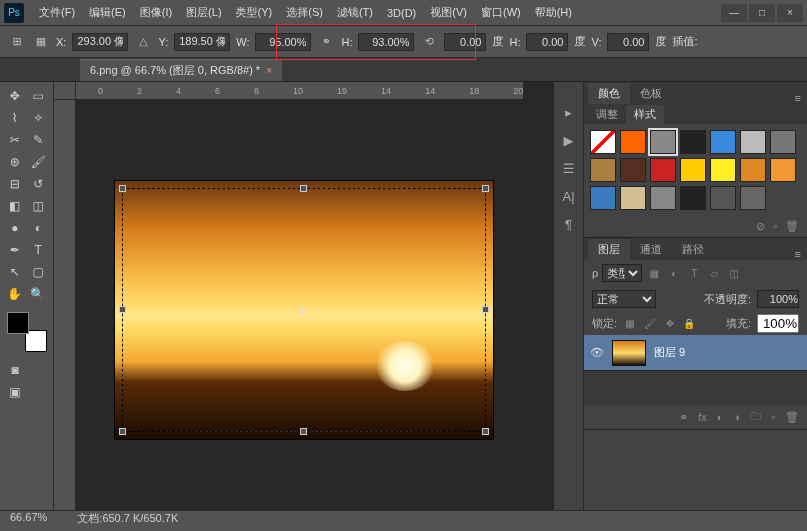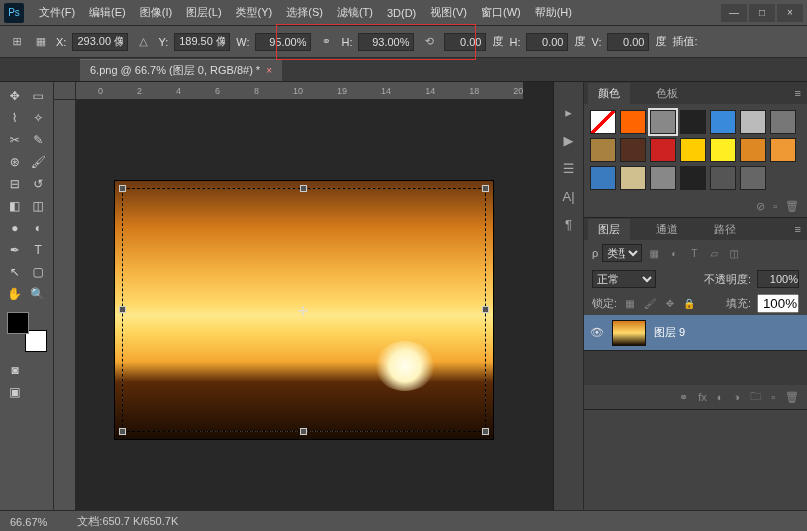--- a/index.html
+++ b/index.html
@@ -37,21 +37,21 @@
 .handle{position:absolute;width:7px;height:7px;background:#535353;border:1px solid #ccc}
 .h-tl{left:-4px;top:-4px}.h-tr{right:-4px;top:-4px}.h-bl{left:-4px;bottom:-4px}.h-br{right:-4px;bottom:-4px}
 .h-t{left:50%;top:-4px;margin-left:-4px}.h-b{left:50%;bottom:-4px;margin-left:-4px}
 .h-l{left:-4px;top:50%;margin-top:-4px}.h-r{right:-4px;top:50%;margin-top:-4px}
 .center-mark{position:absolute;left:50%;top:50%;width:12px;height:12px;margin:-6px 0 0 -6px;color:#ddd;font-size:12px}
 .panels{width:254px;background:#434343;border-left:1px solid #222;display:flex}
 .panel-strip{width:30px;background:#434343;border-right:1px solid #2a2a2a;display:flex;flex-direction:column;align-items:center;gap:8px;padding-top:20px}
 .strip-icon{width:20px;height:20px;display:flex;align-items:center;justify-content:center;color:#aaa;font-size:13px}
 .panel-stack{flex:1;display:flex;flex-direction:column}
 .panel{background:#434343;border-bottom:1px solid #222}
-.panel-tabs{height:22px;display:flex;align-items:center;background:#383838;padding-left:4px;gap:16px}
+.panel-tabs{height:22px;display:flex;align-items:flex-end;background:#383838;padding-left:4px;gap:0}
 .ptab{padding:3px 10px;color:#aaa;font-size:11px;cursor:default}
 .ptab.active{background:#434343;color:#ddd}
 .panel-menu{margin-left:auto;padding:0 6px;color:#aaa}
 .panel-body{padding:6px}
 .swatches{display:flex;flex-wrap:wrap;gap:4px}
 .swatch{width:26px;height:24px;border:1px solid #222}
 .sub-tabs{height:20px;display:flex;align-items:center;background:#383838;padding-left:4px;font-size:11px;color:#aaa}
 .sub-tabs .stab{padding:2px 8px}
 .sub-tabs .stab.active{background:#434343;color:#ddd}
 .panel-icons-row{display:flex;justify-content:flex-end;gap:8px;padding:4px 8px;color:#888}
@@ -60,21 +60,21 @@
 .layers-controls select{width:64px}
 .opacity-input{width:42px;text-align:right}
 .lock-row{padding:2px 8px;display:flex;align-items:center;gap:6px;color:#bbb;font-size:11px}
 .lock-row .lock-icon{width:14px;height:14px;display:flex;align-items:center;justify-content:center;color:#888;font-size:10px}
 .layer-list{background:#3a3a3a;min-height:70px}
 .layer-item{display:flex;align-items:center;height:36px;background:#5a7aa0;border-bottom:1px solid #222;padding:0 6px;gap:8px}
 .layer-eye{width:14px;color:#ddd}
 .layer-thumb{width:34px;height:26px;background:linear-gradient(to bottom,#d47a1a,#ffda6a 50%,#1a0c02);border:1px solid #111}
 .layer-name{color:#fff;font-size:11px}
 .layers-footer{height:24px;background:#434343;display:flex;align-items:center;justify-content:flex-end;gap:10px;padding:0 8px;color:#888;font-size:11px}
-.statusbar{height:22px;background:#535353;display:flex;align-items:center;padding:0 10px;gap:30px;color:#ccc;font-size:11px;border-top:1px solid #2a2a2a}
+.statusbar{height:22px;background:#535353;display:flex;padding:0 10px;gap:30px;color:#ccc;font-size:11px;border-top:1px solid #2a2a2a}
 .type-row{padding:4px 8px;display:flex;align-items:center;gap:4px;color:#bbb}
 .type-row select{background:#3a3a3a;border:1px solid #222;color:#ddd;font-size:11px;height:18px;width:40px}
 .type-row .ticon{width:16px;height:16px;display:flex;align-items:center;justify-content:center;font-size:10px;color:#888}
 </style>
 </head>
 <body>
 
 <div class="menubar">
   <div class="ps-logo">Ps</div>
   <div class="menu-item">文件(F)</div>
@@ -228,20 +228,24 @@
       <div class="strip-icon">A|</div>
       <div class="strip-icon">¶</div>
     </div>
     <div class="panel-stack">
       <div class="panel">
         <div class="panel-tabs">
           <div class="ptab active">颜色</div>
           <div class="ptab">色板</div>
           <div class="panel-menu">≡</div>
         </div>
+        <div class="sub-tabs">
+          <div class="stab">调整</div>
+          <div class="stab active">样式</div>
+        </div>
         <div class="panel-body">
           <div class="swatches" id="swatch-grid">
               <div class="swatch" style="background: linear-gradient(135deg, rgb(255, 255, 255) 45%, rgb(255, 0, 0) 45%, rgb(255, 0, 0) 55%, rgb(255, 255, 255) 55%);"></div>
               <div class="swatch" style="background: rgb(255, 102, 0);"></div>
               <div class="swatch" style="background: rgb(136, 136, 136); outline: rgb(221, 221, 221) solid 2px;"></div>
               <div class="swatch" style="background: rgb(34, 34, 34);"></div>
               <div class="swatch" style="background: rgb(58, 138, 219);"></div>
               <div class="swatch" style="background: rgb(187, 187, 187);"></div>
               <div class="swatch" style="background: rgb(119, 119, 119);"></div>
               <div class="swatch" style="background: rgb(168, 128, 64);"></div>

